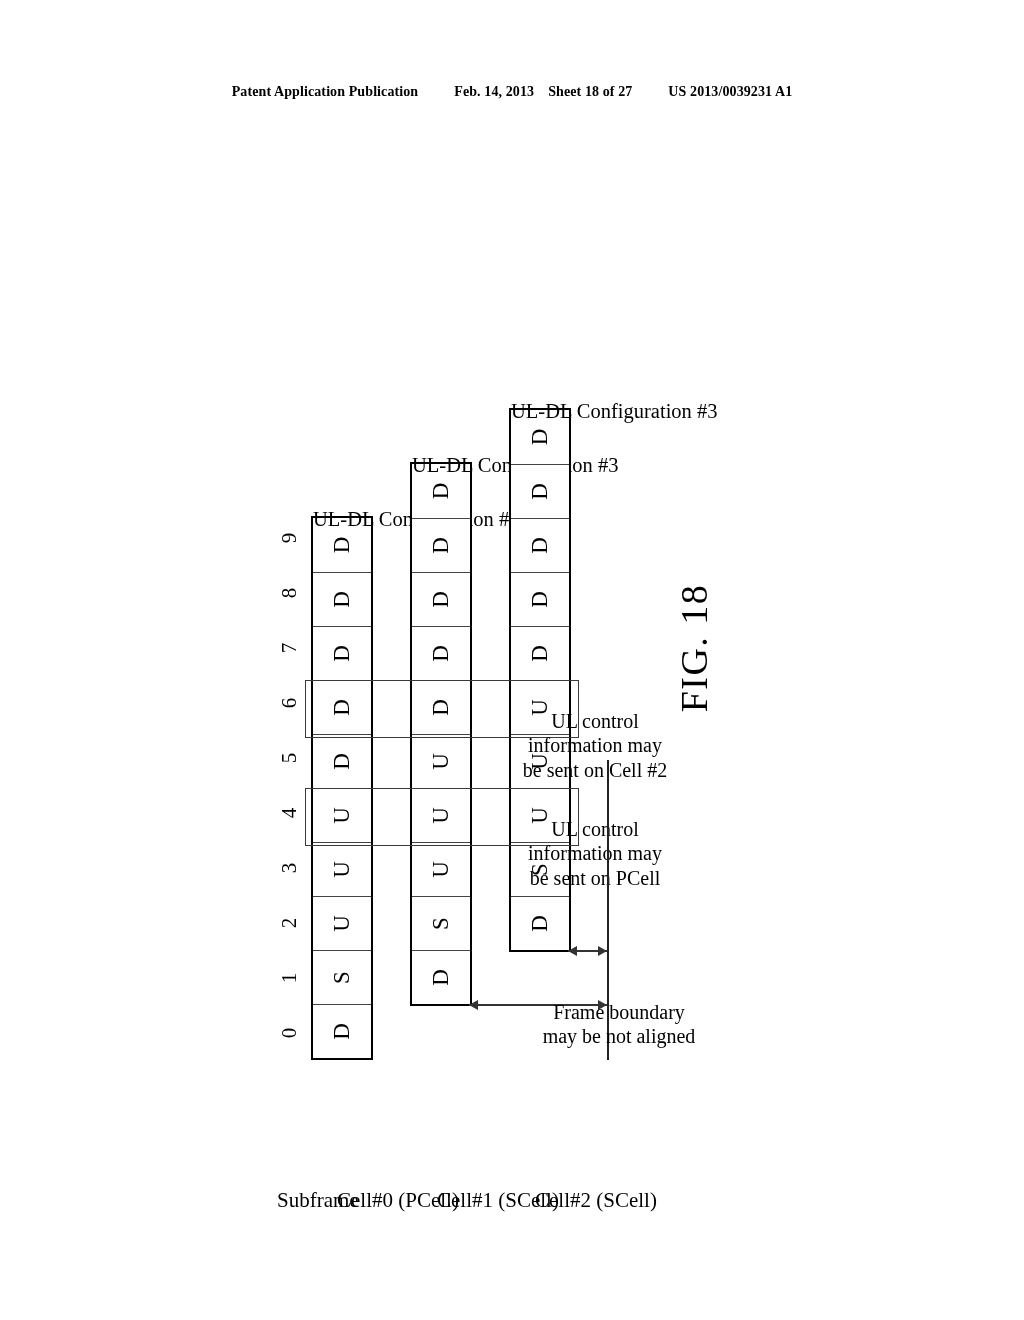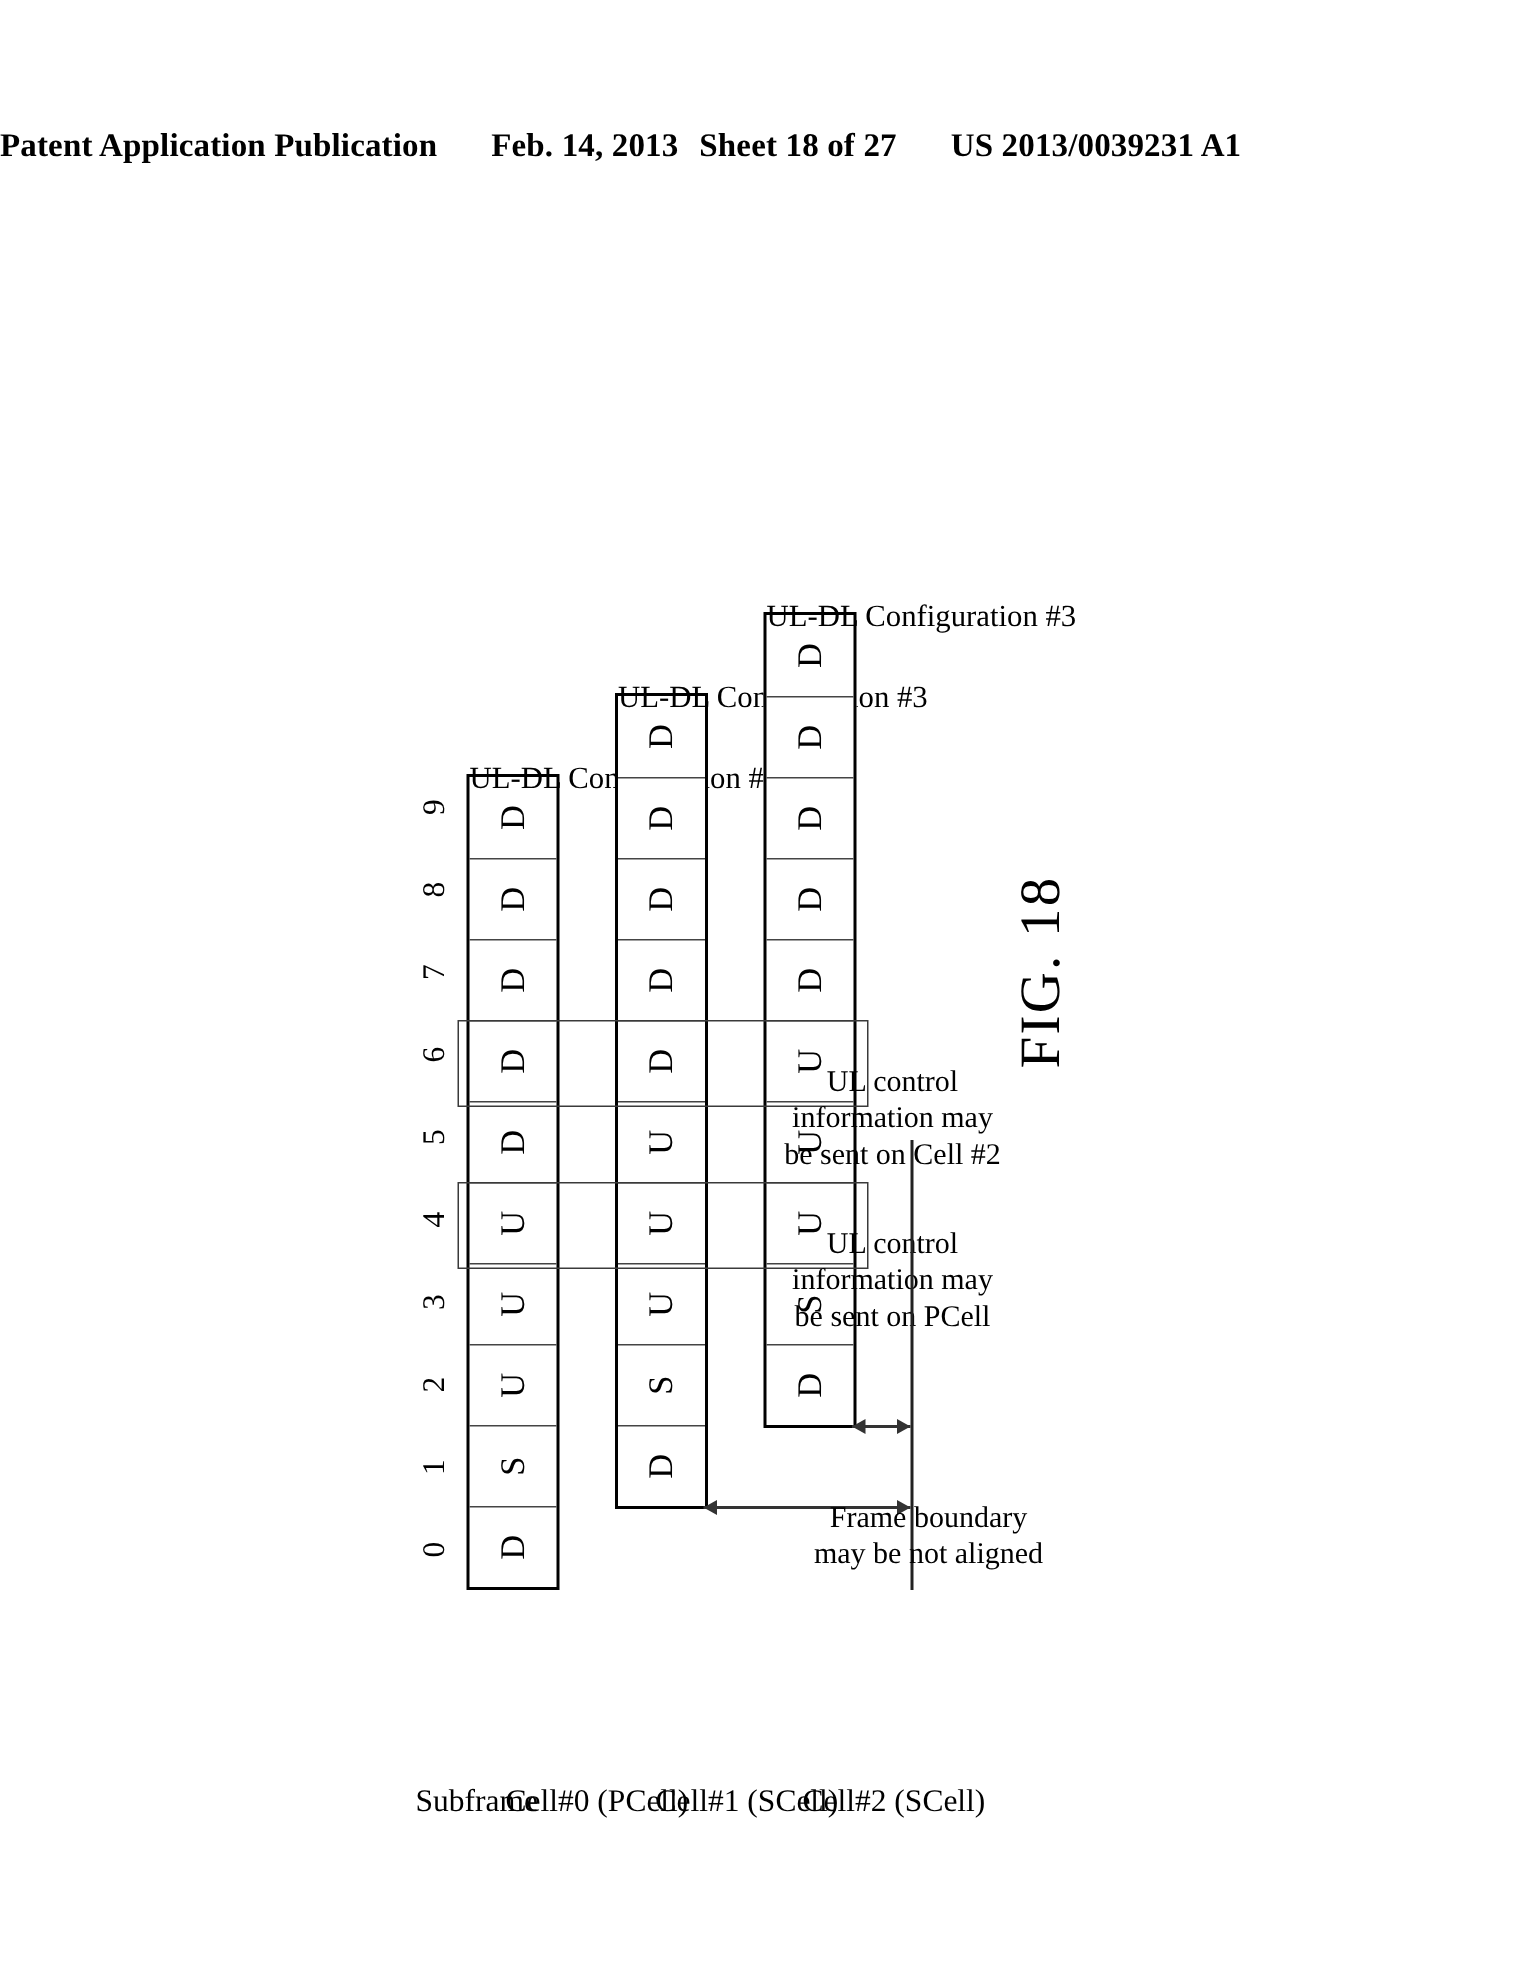--- a/index.html
+++ b/index.html
@@ -14,25 +14,25 @@
     font-family: "Liberation Serif", serif;
     color: #000000;
     overflow: hidden;
   }
 
   
   #patent-header {
     position: absolute;
     top: 84px;
     left: 0;
-    width: 820px;
+    width: 1024px;
     text-align: center;
     font-family: "Liberation Serif", serif;
     font-weight: bold;
-    font-size: 22px;
+    font-size: 14px;
     letter-spacing: 0.1px;
     white-space: nowrap;
   }
   #patent-header .hgap1 { display: inline-block; width: 36px; }
   #patent-header .hgap2 { display: inline-block; width: 14px; }
   #patent-header .hgap3 { display: inline-block; width: 36px; }
 
   
   
   #figure-rotor {

